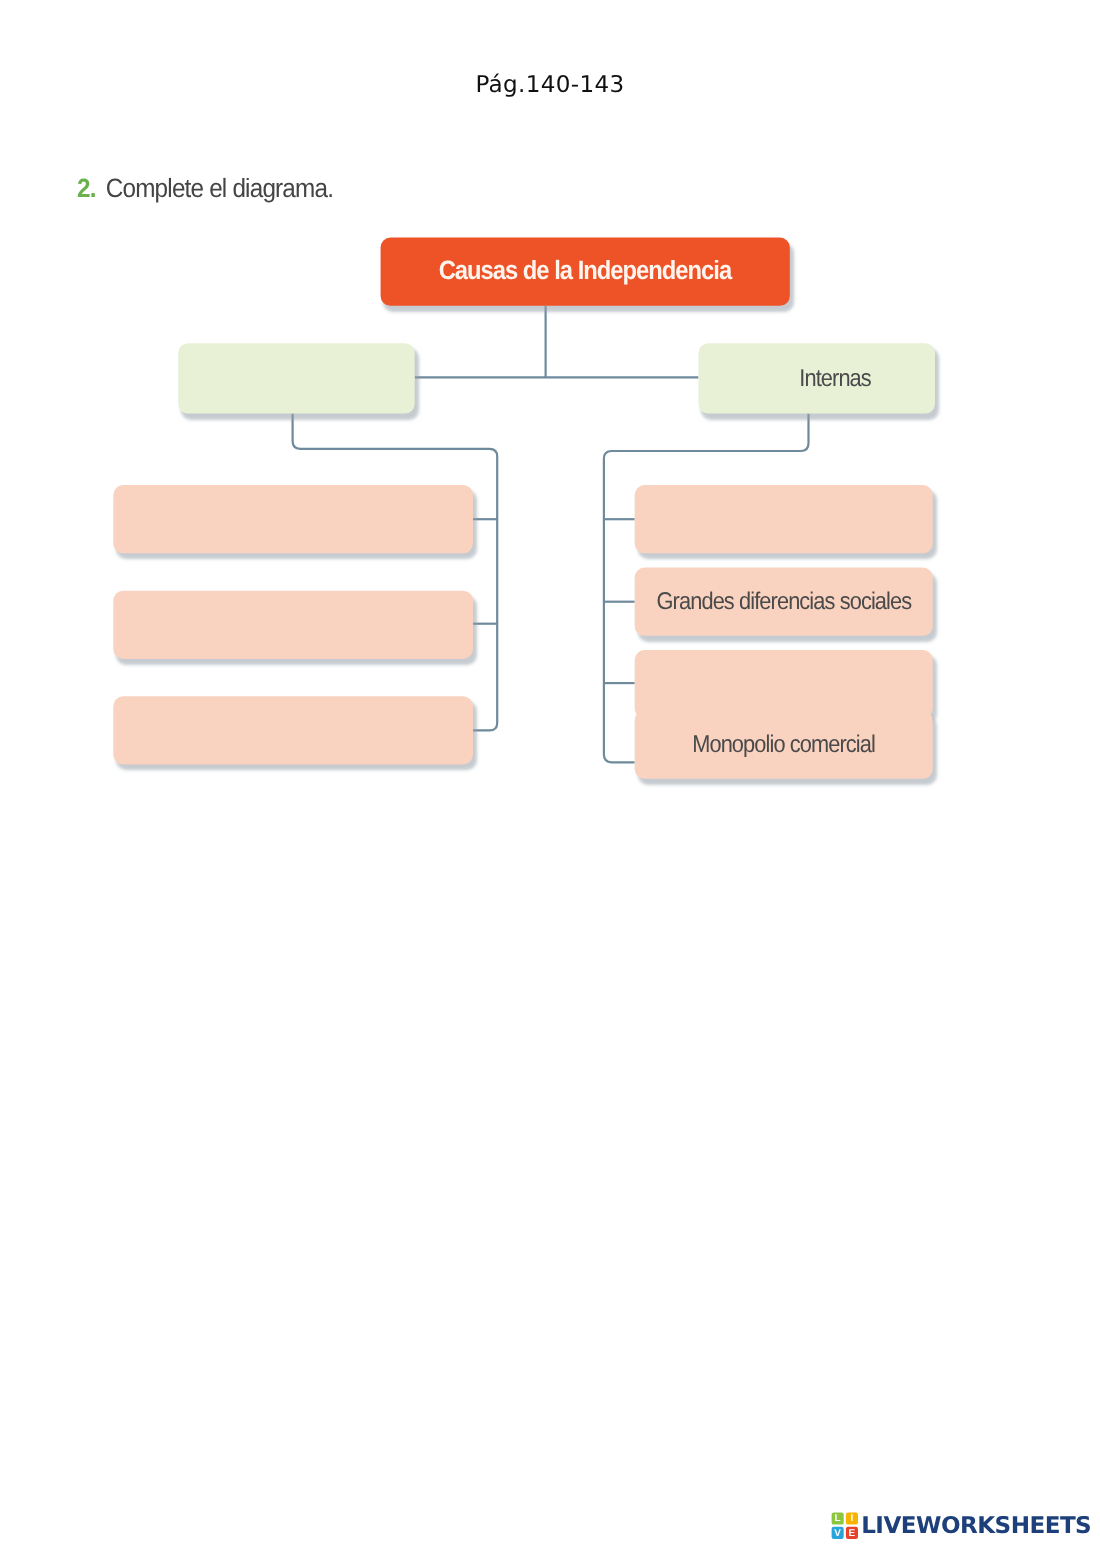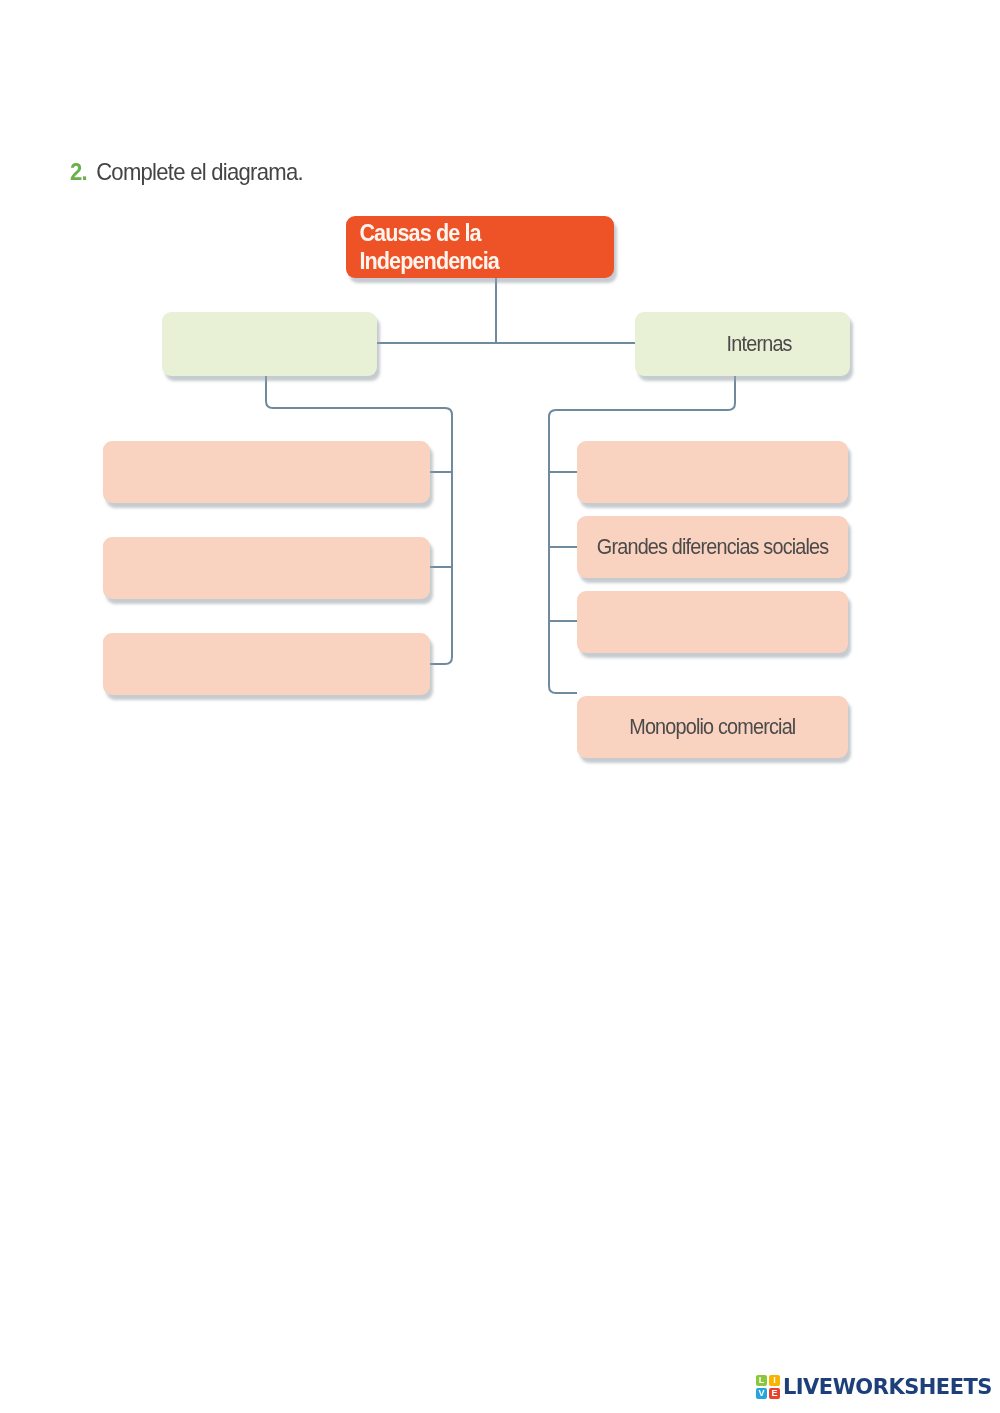--- a/index.html
+++ b/index.html
@@ -19,21 +19,21 @@
   .instruction .num { color: #6ab04c; font-weight: bold; margin-right: 10px; }
 
   .node {
     position: absolute; border-radius: 9px; box-sizing: border-box;
     display: flex; align-items: center; justify-content: center;
     color: #4a4a4a; font-size: 22px; letter-spacing: -0.9px;
     box-shadow: 3px 5px 3px rgba(150,160,170,0.55);
   }
   .node span { display: inline-block; transform: scaleX(0.9); }
   .root {
-    left: 346px; top: 216px; width: 268px; height: 62px; background: #ee5328;
+    left: 346px; top: 216px; width: 372px; height: 62px; background: #ee5328;
     color: #fff5ee; font-weight: bold; font-size: 24px; letter-spacing: -1px;
   }
   .cat { background: #e8f0d6; height: 64px; padding-left: 34px; }
   .cat-left { left: 162px; top: 312px; width: 215px; }
   .cat-right { left: 635px; top: 312px; width: 215px; }
   .leaf { background: #f9d2c0; height: 62px; }
   .leaf.l { left: 103px; width: 327px; }
   .leaf.r { left: 577px; width: 271px; }
 
   svg.lines { position: absolute; left: 0; top: 0; }
@@ -48,20 +48,21 @@
     font-size: 9px; font-weight: bold; color: #fff; text-align: center; line-height: 11px; border-radius: 2px;
   }
   .brand {
     font-family: "DejaVu Sans", sans-serif; font-weight: bold; font-size: 21px; color: #1d3f7a; letter-spacing: -0.5px;
   }
 </style>
 </head>
 <body>
 
 <div class="header">
+  <div>Pág.140-143</div>
 </div>
 
 <div class="instruction">
   <span class="num">2.</span><span>Complete el diagrama.</span>
 </div>
 
 <svg class="lines" width="1000" height="760">
   <g stroke="#6f8a9c" stroke-width="2" fill="none">
 
     <line x1="496" y1="278" x2="496" y2="343"></line>
@@ -101,21 +102,21 @@
 
 <div class="node leaf r" style="top:441px">
   <span></span>
 </div>
 <div class="node leaf r" style="top:516px">
   <span>Grandes diferencias sociales</span>
 </div>
 <div class="node leaf r" style="top:591px">
   <span></span>
 </div>
-<div class="node leaf r" style="top:696px">
+<div class="node leaf r" style="top:646px">
   <span>Monopolio comercial</span>
 </div>
 
 <div class="footer">
   <div class="logo-grid">
     <div style="background:#8cc63f">L</div>
     <div style="background:#f7b500">I</div>
     <div style="background:#29a3dc">V</div>
     <div style="background:#e8412c">E</div>
   </div>

